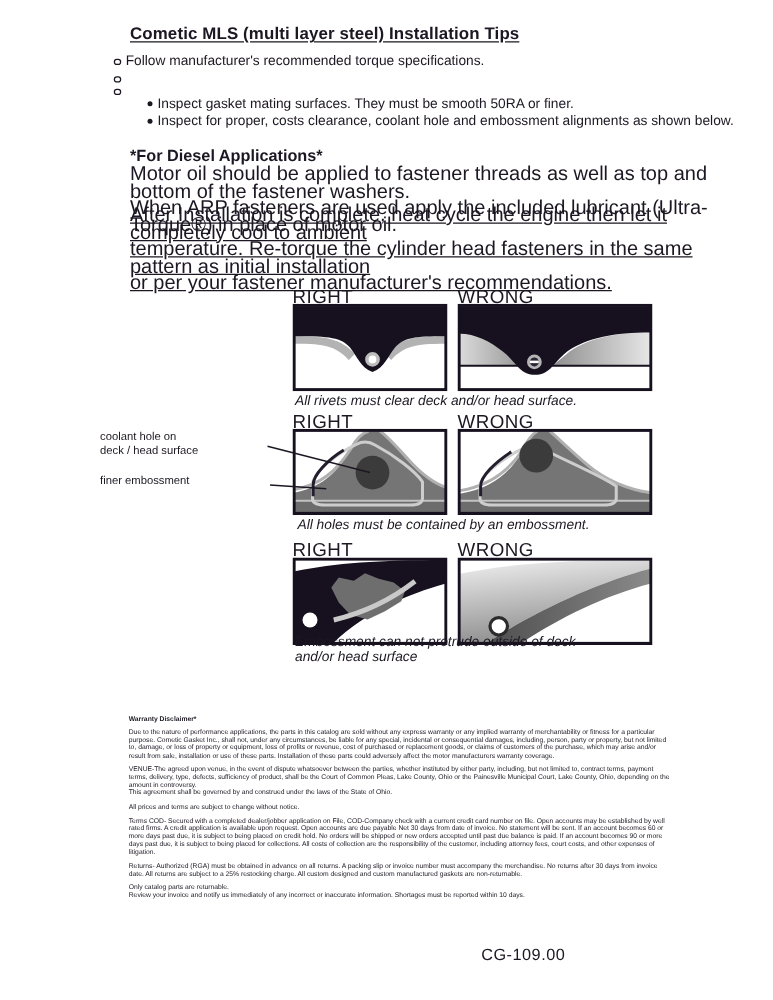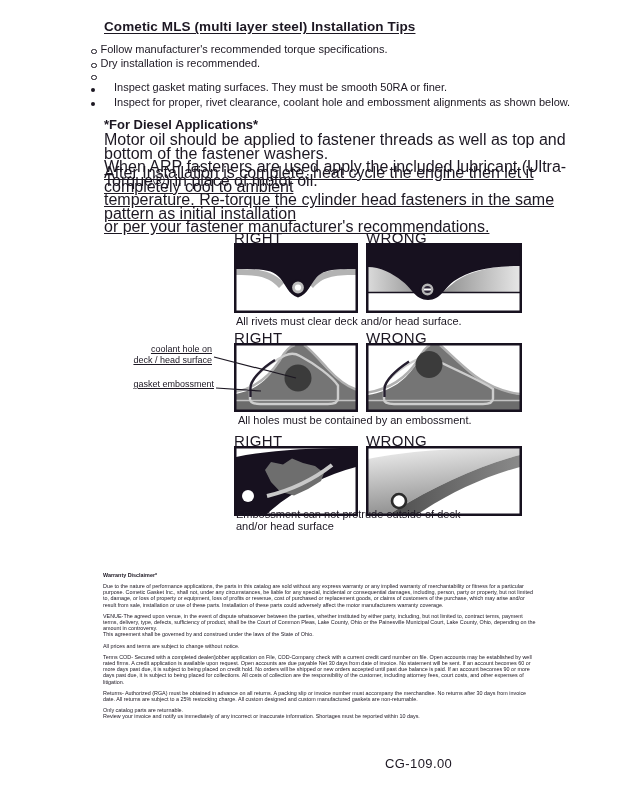--- a/index.html
+++ b/index.html
@@ -3,34 +3,34 @@
 <meta charset="utf-8">
 <style>
   html,body{margin:0;padding:0;background:#e8e8e8;}
   .page{position:relative;width:618px;height:800px;background:#ffffff;overflow:hidden;
         font-family:"Liberation Sans",sans-serif;color:#1c1722;}
   .abs{position:absolute;}
   .ml{white-space:pre-line;}
   .title{left:104px;top:19px;font-size:13.5px;font-weight:bold;margin:0;
          text-decoration:underline;text-underline-offset:2px;letter-spacing:.1px;}
   .tips{left:91px;top:42px;font-size:11px;line-height:14.2px;}
-  .tip{display:flex;align-items:center;}
-  .sub{gap:15px;}
+  .tip{display:flex;align-items:flex-start;}
+  .sub{margin-left:27px;}
   .o-marker{flex:0 0 auto;width:3.5px;height:3.5px;border:1.2px solid #1c1722;border-radius:50%;
             margin:4.5px 4px 0 0;}
   .d-marker{flex:0 0 auto;width:4px;height:4px;background:#1c1722;border-radius:50%;
             margin:4.5px 4px 0 0;}
   .diesel-h{left:104px;top:117px;font-size:13px;font-weight:bold;}
   .body-p{font-size:16px;line-height:13.6px;}
   .p1{left:104px;top:133px;width:470px;}
   .p2{left:104px;top:166px;width:470px;text-decoration:underline;}
   .note{left:104px;top:208px;width:470px;}
   .dlabel{font-size:15px;letter-spacing:.4px;text-align:left;}
-  .caption{font-size:11px;line-height:12.2px;}
-  .annot{font-size:9px;line-height:11px;text-align:right;text-decoration:underline;}
+  .caption{font-size:11px;line-height:12.2px;font-style:italic;}
+  .annot{font-size:9px;line-height:11px;}
   .dsvg{position:absolute;display:block;}
   .legal{left:103px;top:572px;width:866px;font-size:10.8px;line-height:12.4px;
          transform:scale(0.5);transform-origin:0 0;}
   .legal p{margin:0 0 10px 0;}
   .legal .lh{font-weight:bold;margin:0 0 9px 0;}
   .pagecode{left:385px;top:756px;font-size:13px;letter-spacing:.4px;}
 </style>
 </head>
 <body>
 
@@ -38,32 +38,31 @@
 
   <h1 class="abs title">Cometic MLS (multi layer steel) Installation Tips</h1>
 
   <div class="abs tips">
     <div class="tip">
       <span class="o-marker"></span>
       <span>Follow manufacturer's recommended torque specifications.</span>
     </div>
     <div class="tip">
       <span class="o-marker"></span>
-      <span>Dry installation is recommended.</span>
     </div>
     <div class="tip">
       <span class="o-marker"></span>
     </div>
     <div class="tip sub">
       <span class="d-marker"></span>
       <span>Inspect gasket mating surfaces.  They must be smooth 50RA or finer.</span>
     </div>
     <div class="tip sub">
       <span class="d-marker"></span>
-      <span>Inspect for proper, rivet clearance, coolant hole and embossment alignments as shown below.</span>
+      <span>Inspect for proper, costs clearance, coolant hole and embossment alignments as shown below.</span>
     </div>
   </div>
 
   <div class="abs diesel-h">*For Diesel Applications*</div>
   <div class="abs body-p p1 ml">Motor oil should be applied to fastener threads as well as top and bottom of the fastener washers.
 When ARP fasteners are used apply the included lubricant (Ultra-Torque®) in place of motor oil.</div>
   <div class="abs body-p p2 ml">After Installation is complete, heat cycle the engine then let it completely cool to ambient
 temperature. Re-torque the cylinder head fasteners in the same pattern as initial installation
 or per your fastener manufacturer's recommendations.</div>
 
@@ -103,21 +102,21 @@
     <rect x="1.25" y="1.25" width="153.5" height="67.5" fill="none" stroke="#17111f" stroke-width="2.5"></rect>
   </svg>
 
   <div class="abs caption" style="left:236px;top:315px;">All rivets must clear deck and/or head surface.</div>
 
   <div class="abs dlabel" style="left:234px;top:329px;width:124px;">RIGHT</div>
   <div class="abs dlabel" style="left:366px;top:329px;width:156px;">WRONG</div>
 
   <div class="abs annot ml" style="left:80px;top:344px;width:132px;">coolant hole on
 deck / head surface</div>
-  <div class="abs annot" style="left:80px;top:379px;width:134px;">gasket embossment</div>
+  <div class="abs annot" style="left:80px;top:379px;width:134px;">finer embossment</div>
 
   <svg class="dsvg" style="left:234px;top:343px;" width="124" height="69" viewBox="0 0 124 69">
     <rect x="0" y="0" width="124" height="69" fill="#ffffff"></rect>
     <path d="M2,51 C22,47 34,37 45,19 C50,10 55,3.5 61,2 L70,2 C75,5 81,13 91,24 C101,35 112,43 122,47 L122,67 L2,67 Z" fill="#757575"></path>
     <path d="M2,48.5 C22,45 35,34 46,17 C51,8 56,3 61,2" fill="none" stroke="#b0b0b0" stroke-width="2.4"></path>
     <path d="M70,2 C76,6 83,14 93,25 C103,36 113,43.5 122,46.5" fill="none" stroke="#b0b0b0" stroke-width="2.4"></path>
     <rect x="2" y="57.5" width="120" height="9.5" fill="#6c6c6c"></rect>
     <line x1="2" y1="57.5" x2="122" y2="57.5" stroke="#c2c2c2" stroke-width="1.6"></line>
     <path d="M16,56 L16,45 C16,36 33,21 51,12.5 C56,10 61,10 66,13 C81,21 98,33.5 104,42.5 L104,55.5 C104,59.5 100,61 94,61 L26,61 C20,61 16,60 16,56 Z" fill="none" stroke="#cdcdcd" stroke-width="2.4"></path>
     <path d="M16.5,54 L16.5,45 C16.5,37 28,25 41,17" fill="none" stroke="#241d2e" stroke-width="2.4"></path>

